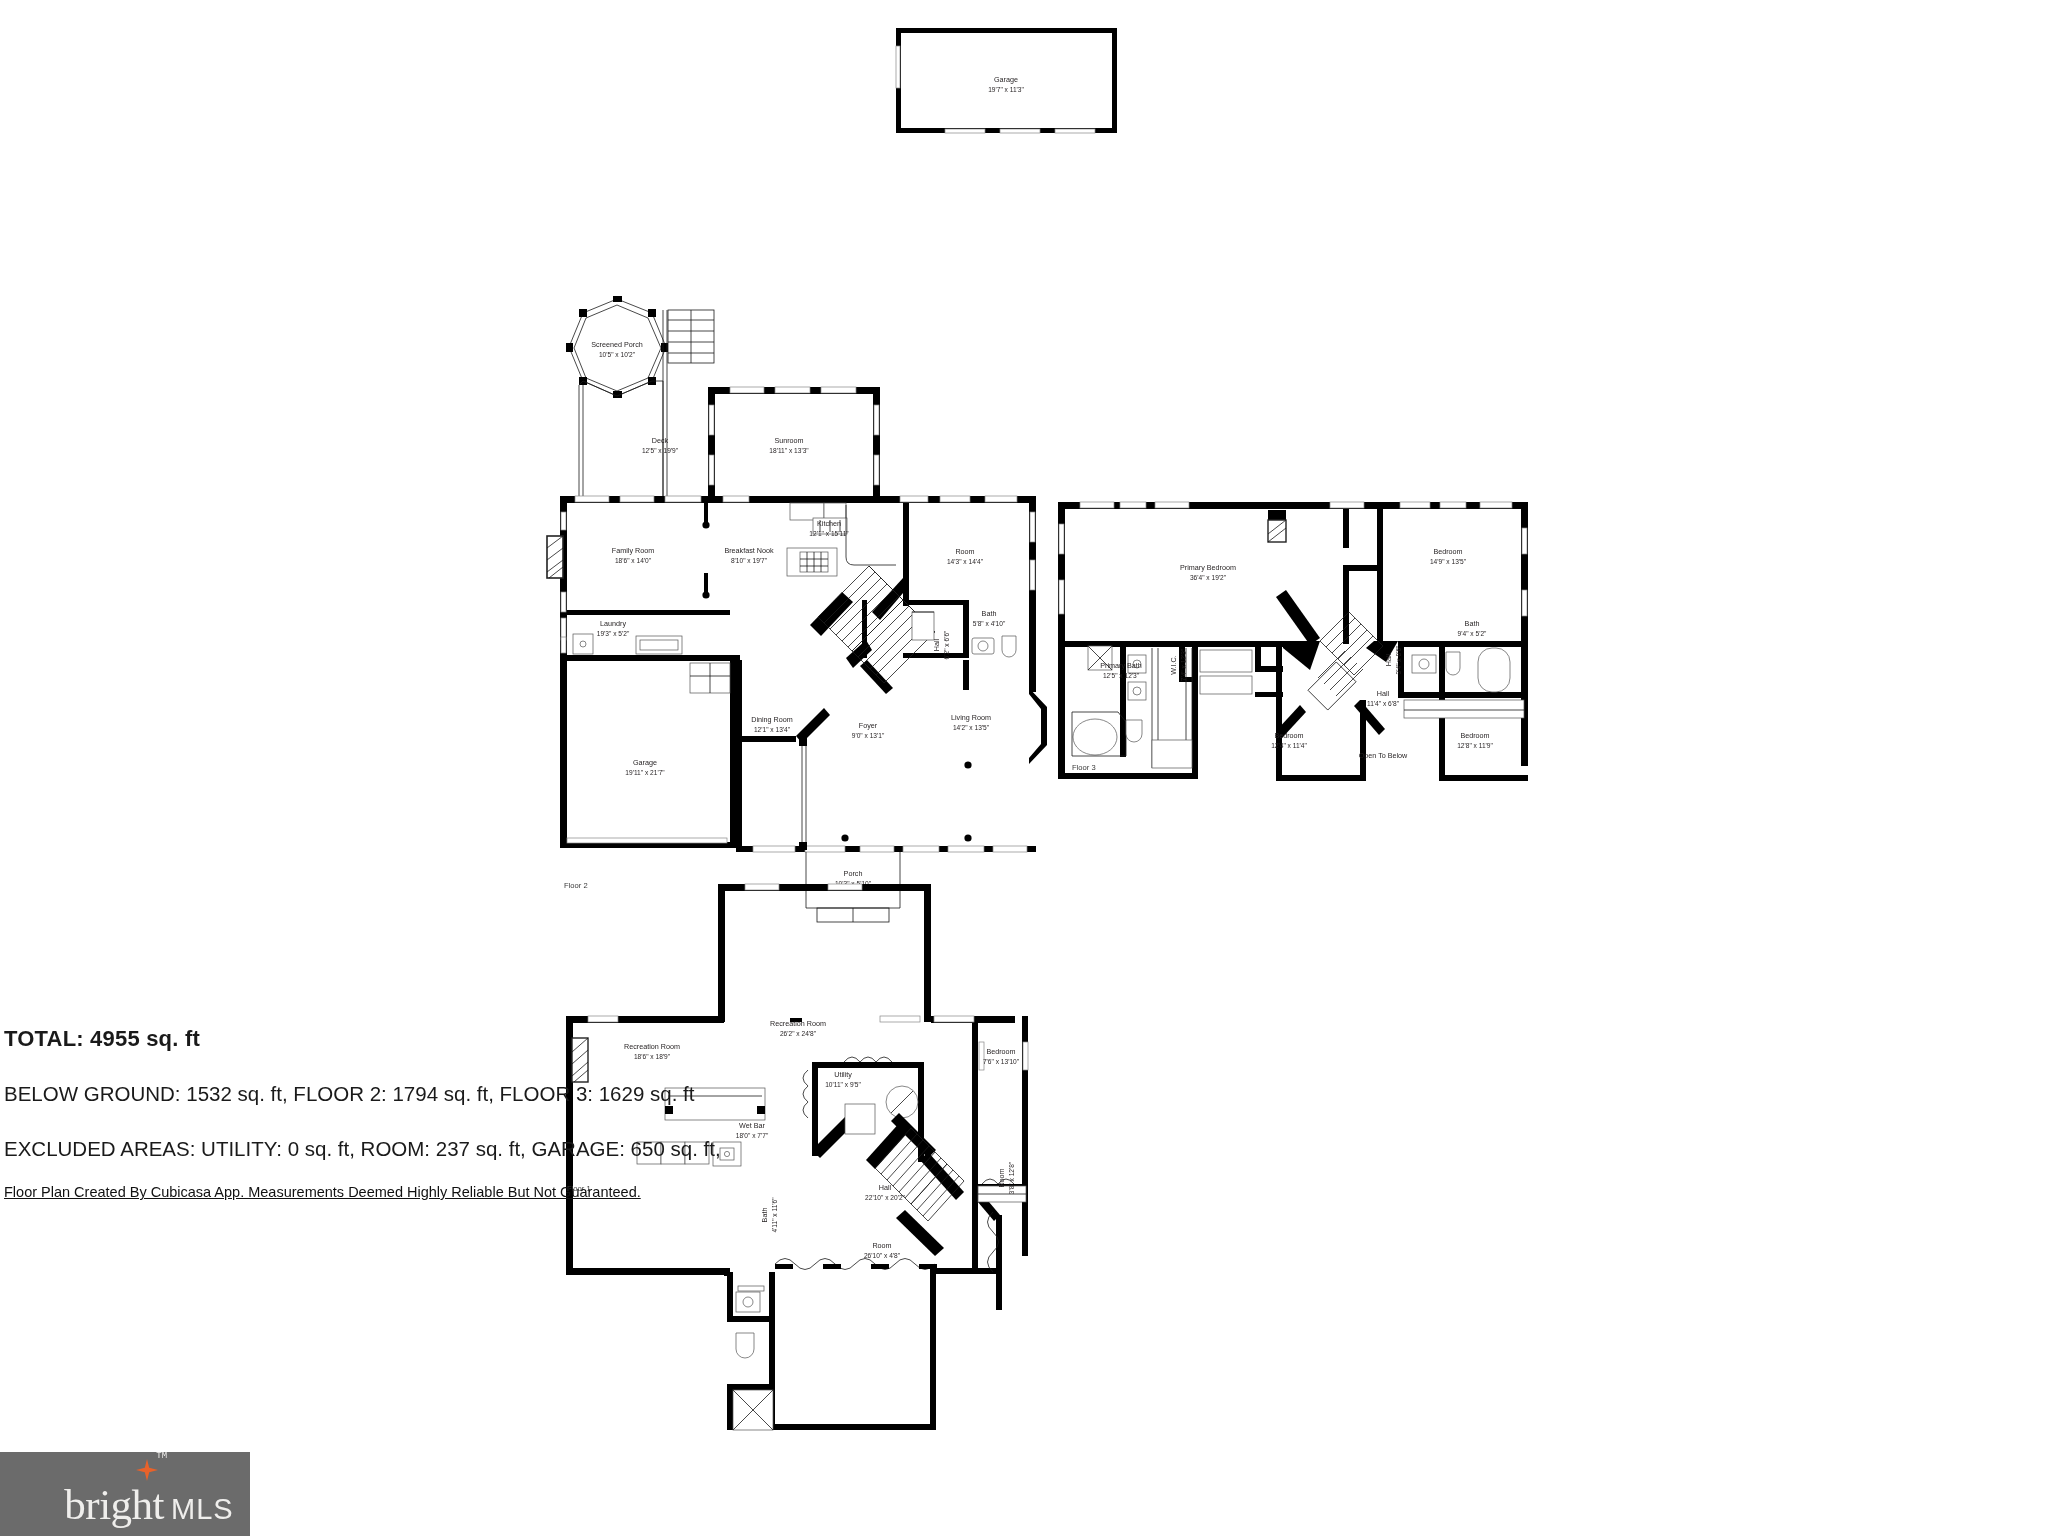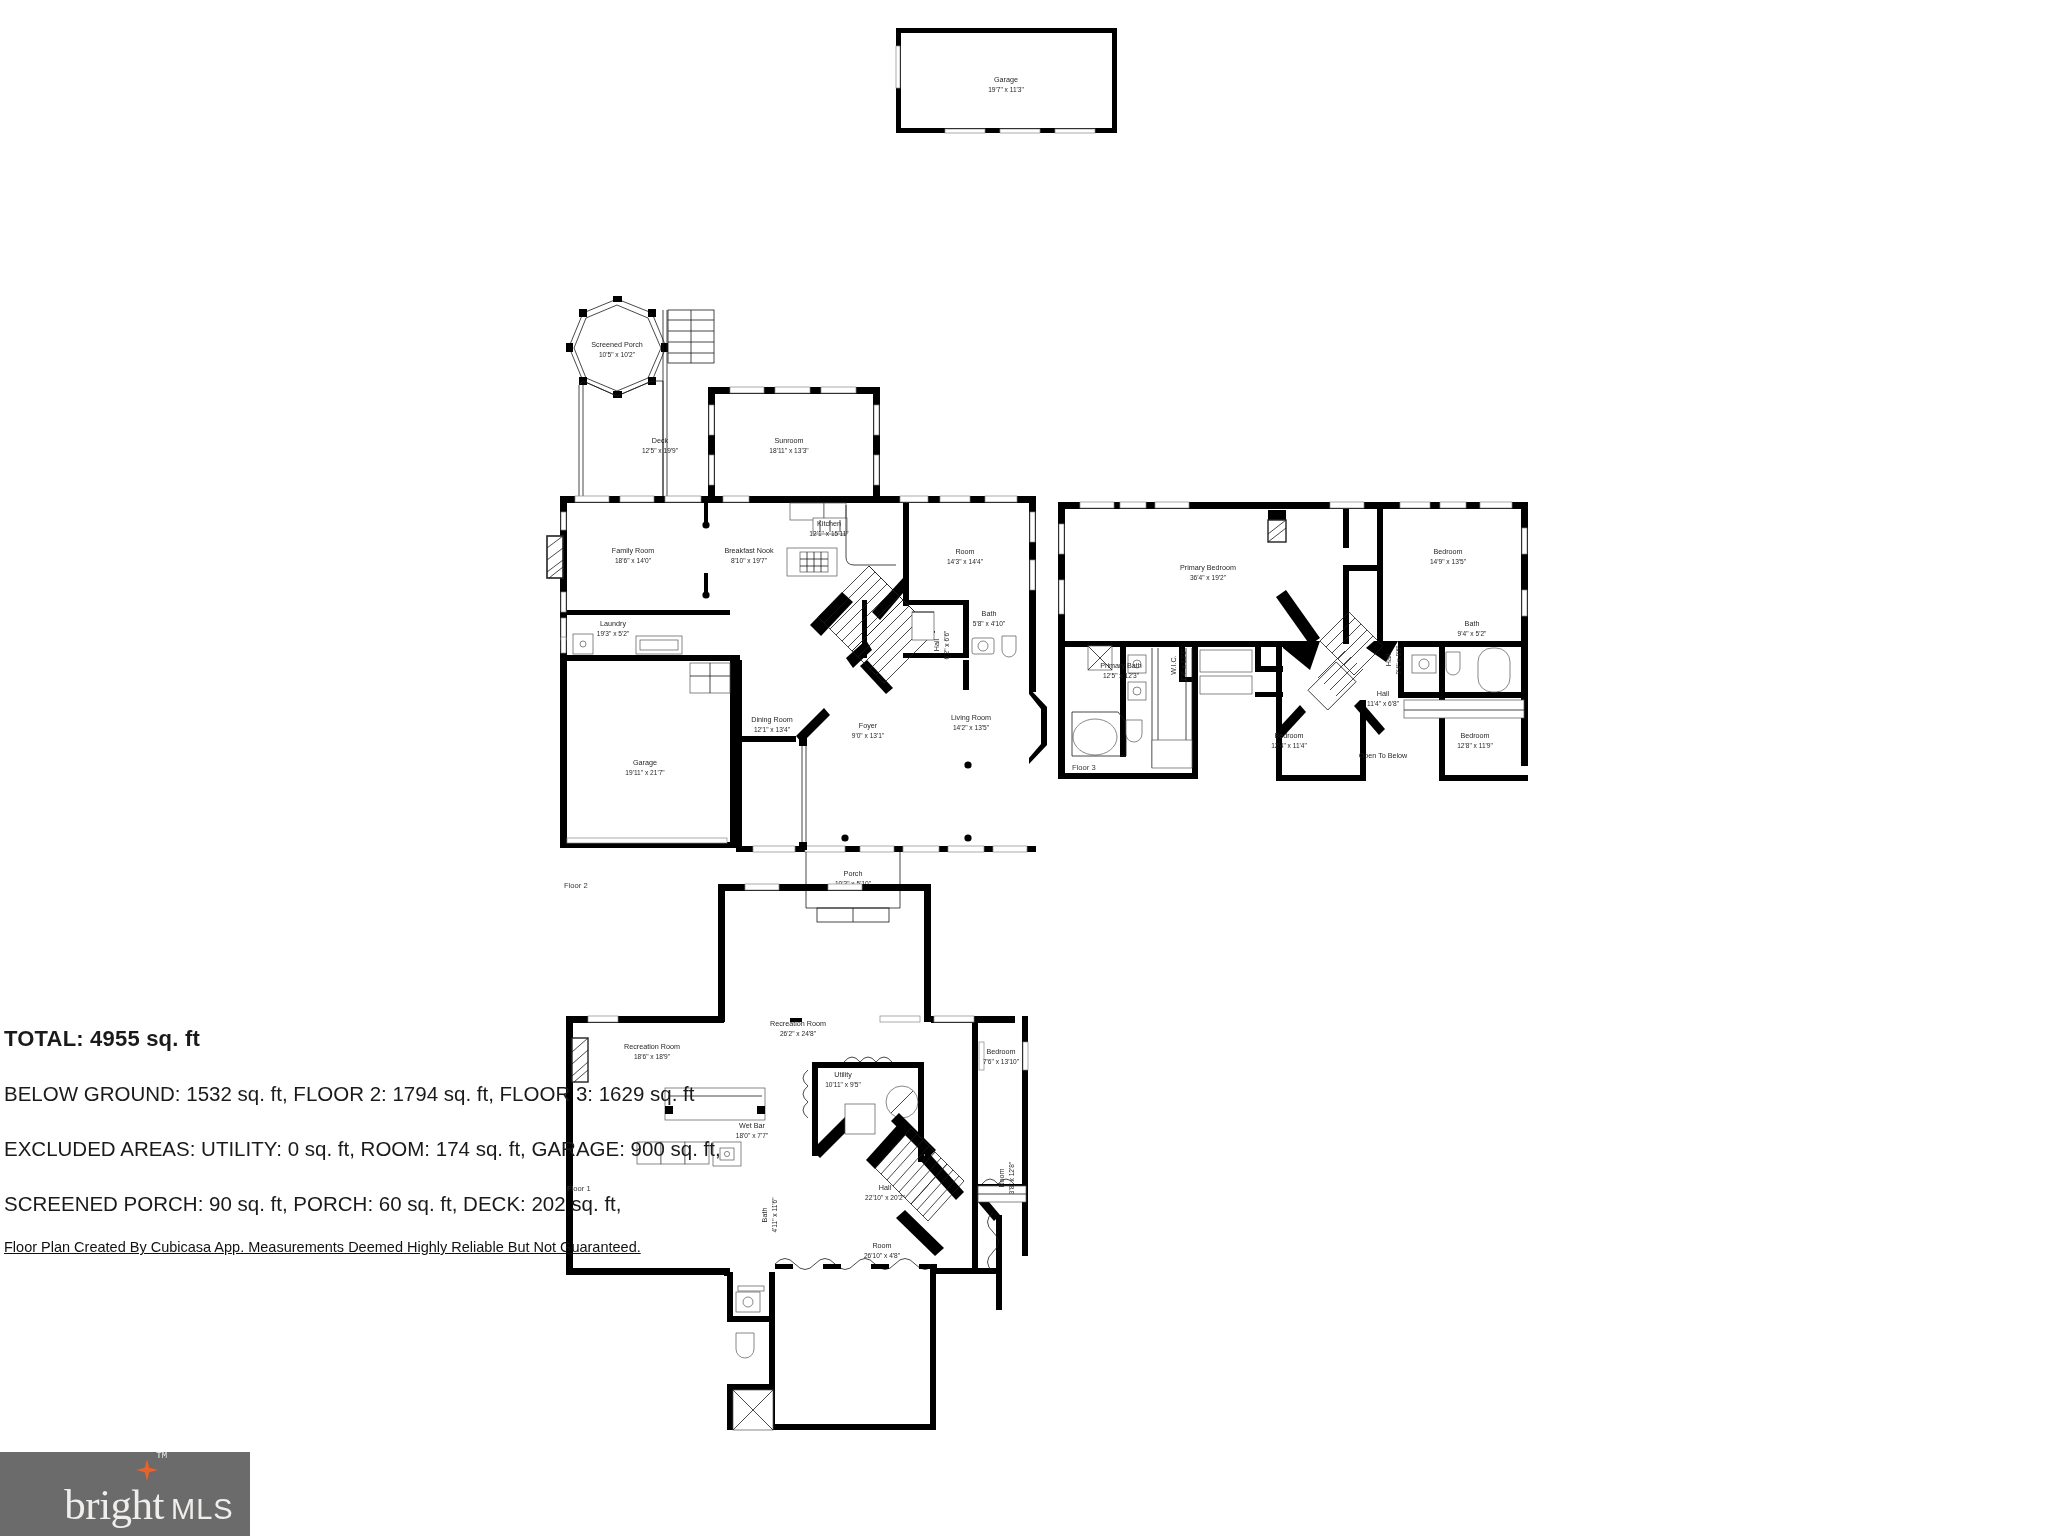--- a/index.html
+++ b/index.html
@@ -531,22 +531,21 @@
     <text class="rmlbl rmdim" x="882" y="1258">26'10" x 4'8"</text>
 
     <text class="floorlbl" x="567" y="1191">Floor 1</text>
   </g>
 
 </svg>
 
 <div id="summary">
   <div class="total">TOTAL: 4955 sq. ft</div>
   <div class="sumline">BELOW GROUND: 1532 sq. ft, FLOOR 2: 1794 sq. ft, FLOOR 3: 1629 sq. ft</div>
-  <div class="sumline">EXCLUDED AREAS: UTILITY: 0 sq. ft, ROOM: 174 sq. ft, GARAGE: 900 sq. ft,</div>
-  <div class="sumline">SCREENED PORCH: 90 sq. ft, PORCH: 60 sq. ft, DECK: 202 sq. ft,</div>
+  <div class="sumline">EXCLUDED AREAS: UTILITY: 0 sq. ft, ROOM: 237 sq. ft, GARAGE: 650 sq. ft,</div>
   <div class="disclaimer">Floor Plan Created By Cubicasa App. Measurements Deemed Highly Reliable But Not Guaranteed.</div>
 </div>
 
 <div id="logo">
   <div class="logo-wrap">
     <span class="logo-bright">bright</span>
     <svg class="logo-star" viewBox="0 0 24 24">
       <path d="M12 0 L14.4 9.6 L24 12 L14.4 14.4 L12 24 L9.6 14.4 L0 12 L9.6 9.6 Z" fill="#e8622a"></path>
     </svg>
     <span class="logo-tm">TM</span>

